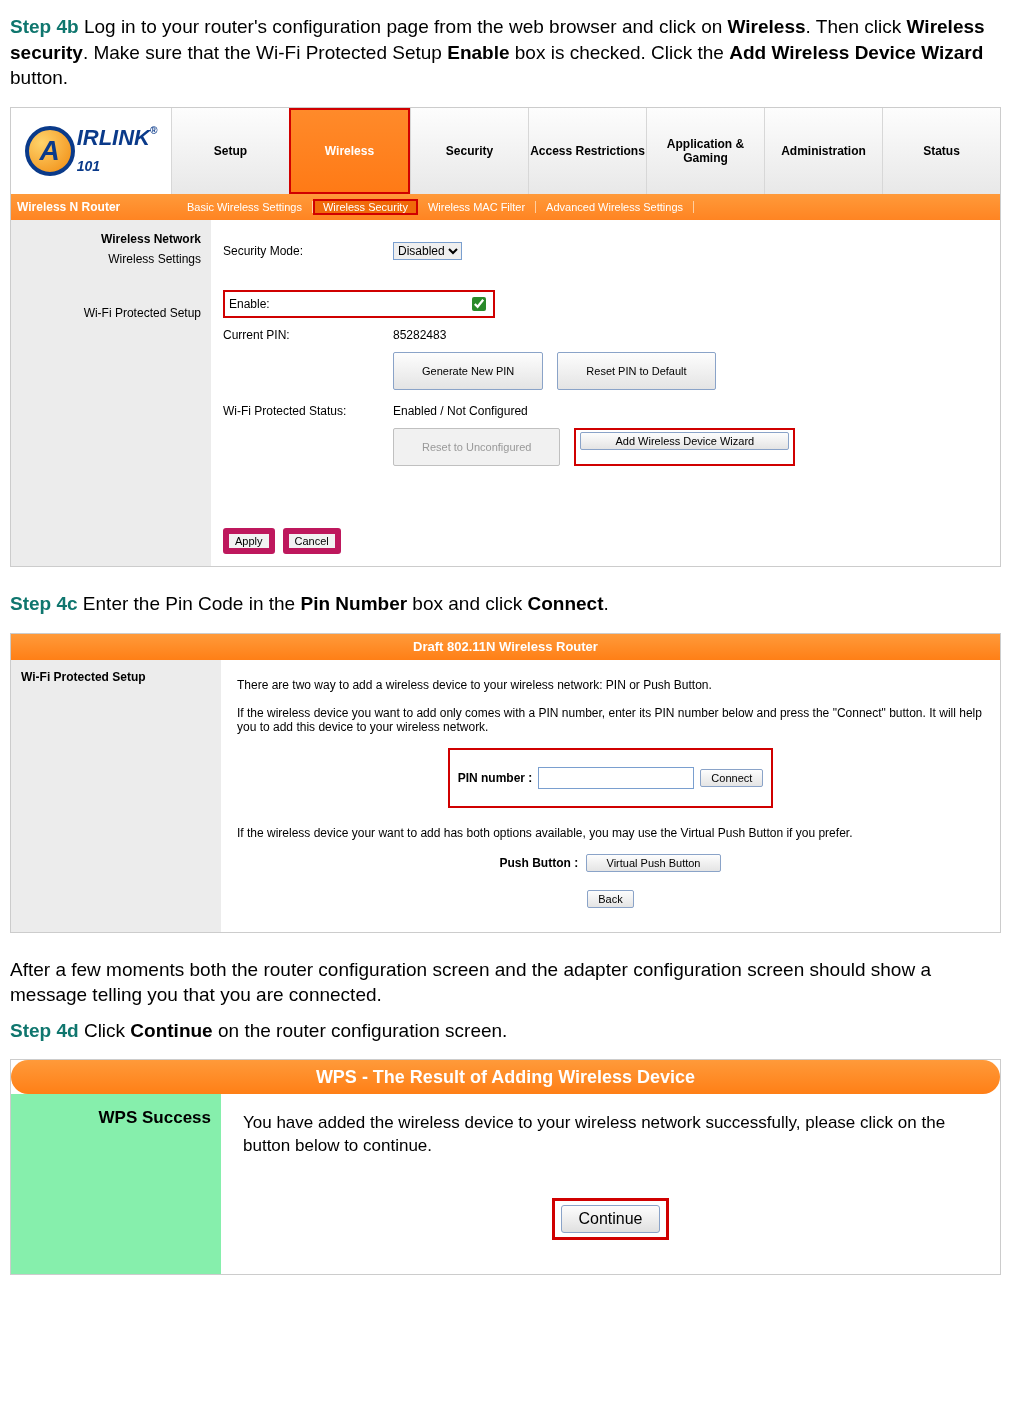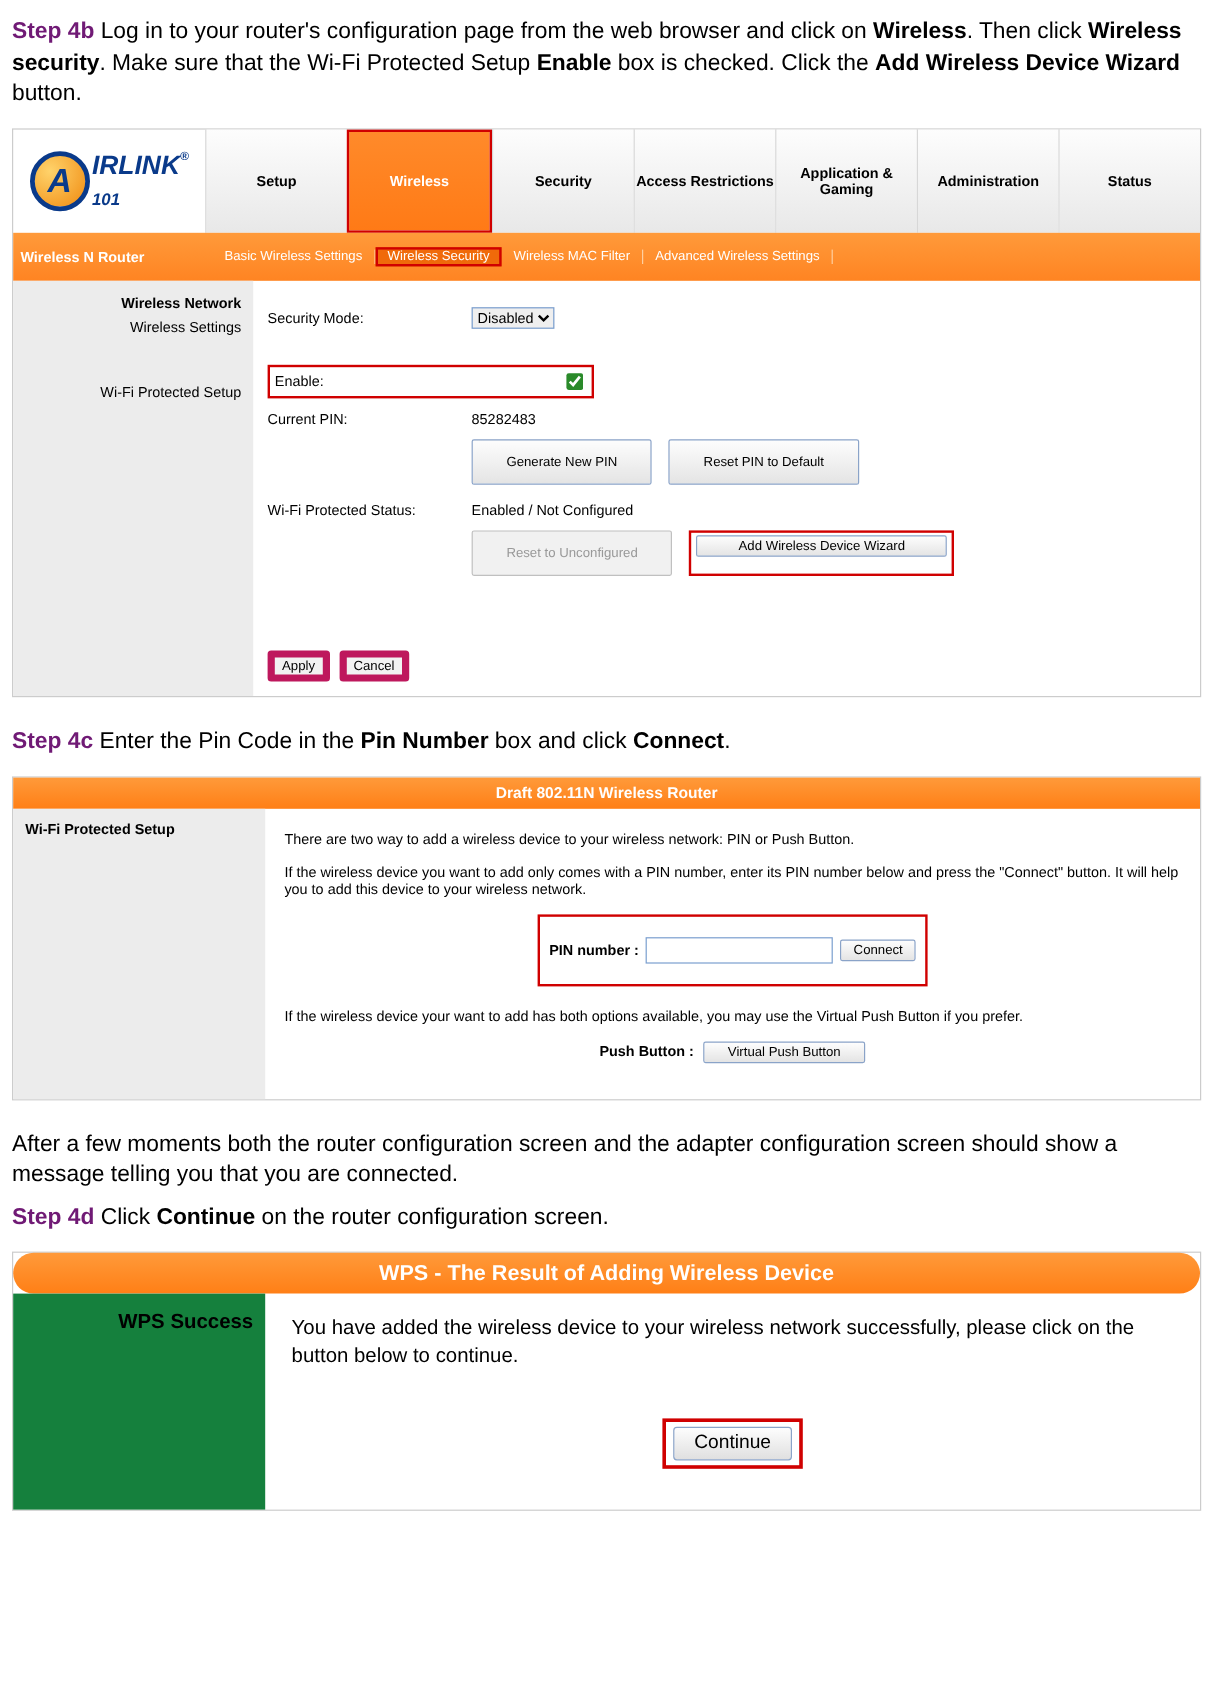--- a/index.html
+++ b/index.html
@@ -4,21 +4,21 @@
 <style>
   body {
     margin: 0;
     padding: 10px;
     font-family: Arial, Helvetica, sans-serif;
     font-size: 19px;
     color: #000;
     background: #fff;
     width: 991px;
   }
-  .step-label { color: #701a75; font-weight: bold; }
+  .step-label { color: #0f766e; font-weight: bold; }
   .bold { font-weight: bold; }
   p.instruction { margin: 4px 0 16px 0; line-height: 1.35; }
   p.note { margin: 20px 0 10px 0; line-height: 1.35; }
 
   
   .shot {
     border: 1px solid #ccc;
     margin-bottom: 24px;
     font-size: 12px;
     color: #000;
@@ -46,21 +46,21 @@
   .top-tabs { flex: 1; display: flex; }
   .top-tab {
     flex: 1; border-left: 1px solid #d7d7d7;
     display: flex; align-items: center; justify-content: center;
     text-align: center; font-weight: bold; font-size: 12px;
     background: linear-gradient(#fdfdfd,#e8e8e8);
   }
   .top-tab.active { background: linear-gradient(#ff8a2a,#ff7a16); color:#fff; border:2px solid #d00000; }
   .subnav {
     background: linear-gradient(#ff9a3a,#ff8422);
-    color: #fff; height: 40px; display: flex; align-items: center;
+    color: #fff; height: 26px; display: flex; align-items: center;
     font-size: 11px;
   }
   .subnav .model {
     width: 160px; padding-left: 6px; font-weight: bold; font-size: 12px;
   }
   .subnav .sitem {
     padding: 0 10px; border-right: 1px solid #ffcfa0;
   }
   .subnav .sitem.active { background: #f06a0a; border:2px solid #d00000; padding:0 8px; }
 
@@ -120,21 +120,21 @@
   .shot3 { font-size: 17px; }
   .shot3-header {
     background: linear-gradient(#ff9a3a,#ff7f16);
     color:#fff; font-weight:bold; text-align:center;
     height: 34px; display:flex; align-items:center; justify-content:center;
     font-size: 18px;
     border-radius: 17px;
   }
   .shot3-body { display:flex; min-height: 180px;}
   .shot3-side {
-    width: 210px; background:#15803d; padding: 14px 10px; box-sizing:border-box;
+    width: 210px; background:#86efac; padding: 14px 10px; box-sizing:border-box;
     font-weight:bold; font-size:17px; text-align:right;
   }
   .shot3-main { flex:1; padding: 18px 22px; font-size:17px; }
   .shot3-main p { margin: 0 0 40px 0; line-height:1.35;}
   .continue-center { text-align:center; }
   .continue-wrap { display:inline-block; border: 3px solid #d00000; padding: 4px 6px;}
   .btn-big {
     font-size: 16px; padding: 4px 16px;
     background: linear-gradient(#fdfdfd,#e0e0e0);
     border: 1px solid #8aa3c8; border-radius: 3px;
@@ -239,20 +239,23 @@
           <span>PIN number :</span>
           <input type="text" style="">
           <button class="btn">Connect</button>
         </span>
       </div>
       <p>If the wireless device your want to add has both options available, you may use the Virtual Push Button if you prefer.</p>
       <div class="vpb-row">
         <span>Push Button :</span>
         <button class="btn" style="font-weight:normal; margin-left:4px; padding:2px 20px;">Virtual Push Button</button>
       </div>
+      <div class="back-row">
+        <button class="btn">Back</button>
+      </div>
     </div>
   </div>
 </div>
 
 <p class="note">After a few moments both the router configuration screen and the adapter configuration screen should show a message telling you that you are connected.</p>
 
 <p class="instruction">
   <span class="step-label">Step 4d</span><span> Click </span><span class="bold">Continue</span><span> on the router configuration screen.</span>
 </p>
 

